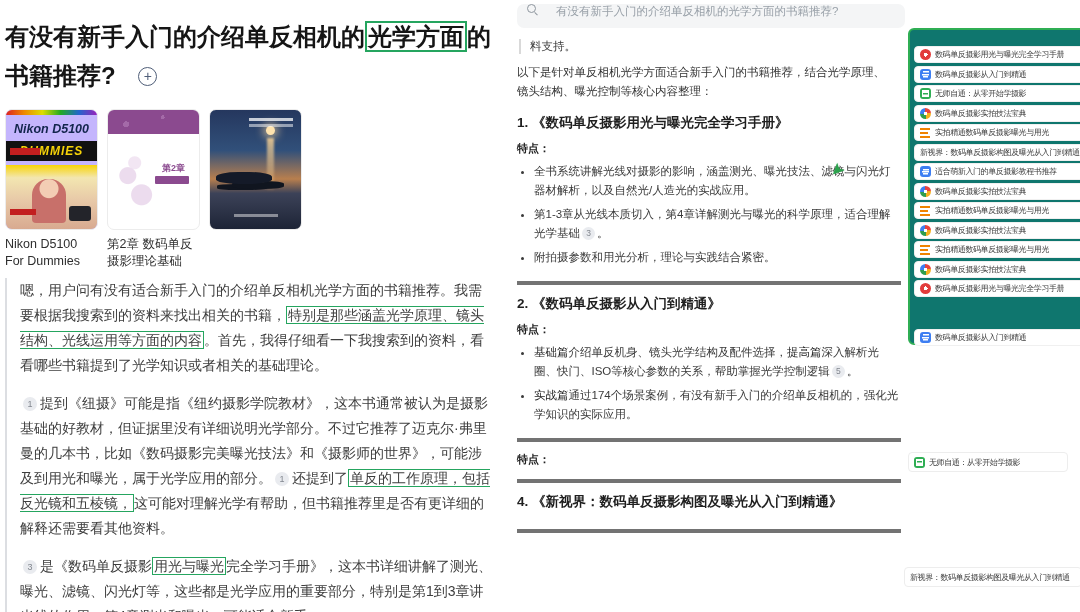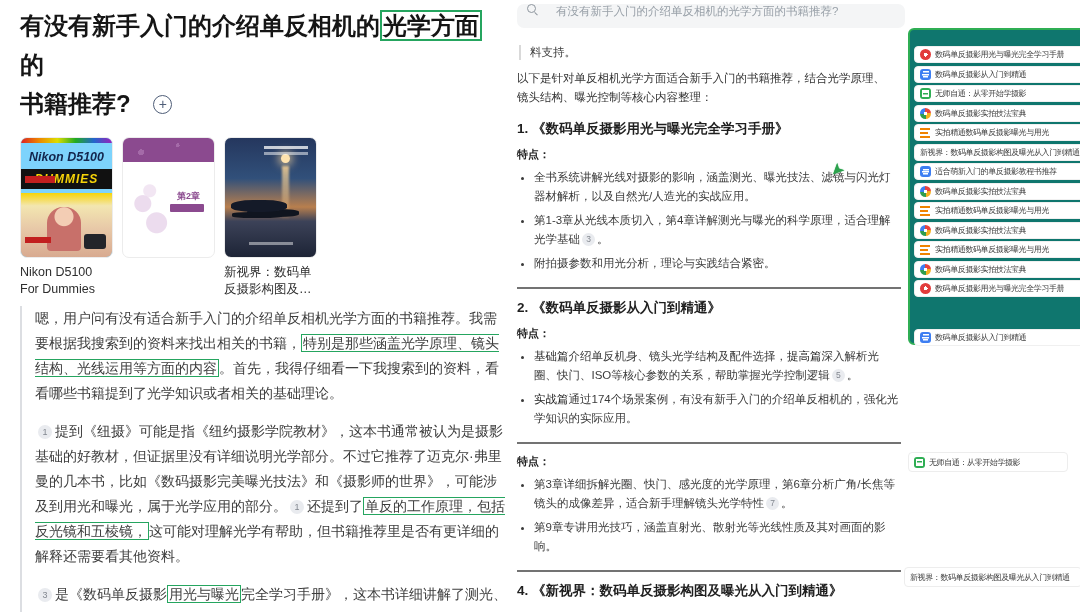--- a/index.html
+++ b/index.html
@@ -1,41 +1,41 @@
 <!DOCTYPE html>
 <html><head>
 <meta charset="utf-8">
 <style>
   * { margin:0; padding:0; box-sizing:border-box; }
   html,body { width:1080px; height:612px; overflow:hidden; background:#fff;
     font-family:"Liberation Sans","DejaVu Sans",sans-serif; color:#333; }
   .page { position:relative; width:1080px; height:612px; background:#fff; }
 
   
-  .left-panel { position:absolute; left:0; top:0; width:505px; height:602px; padding:6px 8px 0 20px; }
+  .left-panel { position:absolute; left:0; top:11px; width:505px; height:602px; padding:6px 8px 0 5px; }
   .q-title { font-size:24px; font-weight:800; line-height:39px; color:#151515; letter-spacing:0; }
   .q-hl { border:2px solid #25a55f; padding:0 1px; }
   .circle-plus { display:inline-flex; width:19px; height:19px; border:1.6px solid #4f5e78; border-radius:50%;
     align-items:center; justify-content:center; font-size:14px; font-weight:400; color:#4f5e78;
     margin-left:16px; vertical-align:3px; cursor:pointer; }
   .tabs-row { display:flex; align-items:center; margin-top:16px; width:500px; font-size:13.5px; color:#3d3d3d; }
   .tab { margin-right:27px; position:relative; cursor:pointer; }
   .tab.active { color:#2e6bef; font-weight:bold; }
   .tab.active::after { content:''; position:absolute; left:1px; right:1px; bottom:-8px; height:2px; background:#2e6bef; border-radius:1px; }
   .tab-ai { color:#12a05e; margin-left:12px; cursor:pointer; }
   .ref-group { margin-left:auto; display:flex; align-items:center; gap:5px; color:#44506b; cursor:pointer; }
   .ref-count { font-size:13px; color:#333; }
 
   .books-row { display:flex; gap:9px; margin-top:14px; }
   .book { width:93px; cursor:pointer; }
   .cover { width:93px; height:121px; border-radius:7px; overflow:hidden; position:relative; border:1px solid #ececec; }
   .book-caption { margin-top:6px; font-size:12.5px; line-height:17px; color:#2e2e2e; }
 
   
-  .cover1 { background:#7dd3fc; }
+  .cover1 { background:#c4b5fd; }
   .c1-rainbow { height:5px; background:linear-gradient(90deg,#d22,#e80,#dd0,#2a2,#26c,#92b); }
   .c1-title { margin-top:7px; text-align:center; font-size:12.5px; font-weight:800; font-style:italic; color:#13254d; }
   .c1-band { margin-top:5px; background:#111; color:#f7d408; text-align:center; font-size:12px; font-weight:800;
     letter-spacing:1px; height:20px; line-height:20px; font-style:italic; }
   .c1-photo { position:absolute; left:0; bottom:0; width:93px; height:64px;
     background:linear-gradient(180deg,#f7d408 0,#f3e6b0 20%,#e8c9a8 55%,#d8aa90 100%); }
   .c1-girl { position:absolute; left:26px; bottom:6px; width:34px; height:44px; border-radius:16px 16px 4px 4px;
     background:radial-gradient(circle at 50% 22%,#f3cdb4 0 9px,#c8706a 10px 100%); }
   .c1-cam { position:absolute; right:8px; bottom:8px; width:22px; height:15px; background:#23242a; border-radius:3px; }
   .c1-red1 { position:absolute; left:4px; top:38px; width:30px; height:7px; background:#c21f1f; }
@@ -74,24 +74,24 @@
 
   
   .middle-panel { position:absolute; left:517px; top:0; width:390px; height:612px; padding-top:4px; }
   .search-bar { display:flex; align-items:flex-start; width:388px; height:24px; background:#f4f5f6;
     border-radius:7px; padding:0 10px; gap:19px; cursor:text; }
   .search-text { font-size:11.5px; color:#98a0a8; }
   .mag { position:relative; width:10px; height:10px; flex-shrink:0; }
   .mag::before { content:''; position:absolute; left:0; top:0; width:7px; height:7px; border:1.4px solid #8e969e; border-radius:50%; }
   .mag::after { content:''; position:absolute; left:7.5px; top:7.5px; width:3.5px; height:1.4px; background:#8e969e;
     transform:rotate(45deg); transform-origin:0 0; }
-  .quote-tail { margin:17px 0 9px 2px; border-left:2.5px solid #d9d9d9; padding-left:9px;
+  .quote-tail { margin:11px 0 9px 2px; border-left:2.5px solid #d9d9d9; padding-left:9px;
     font-size:11.5px; color:#3c3c3c; line-height:15px; }
   .mid-intro { font-size:11.5px; line-height:19px; color:#333; width:378px; margin-bottom:3px; }
-  .mid-section { padding:10px 0 9px; border-bottom:2px solid #737373; width:384px; }
+  .mid-section { padding:10px 0 9px; border-bottom:4px solid #737373; width:384px; }
   .mid-section:last-child { border-bottom:none; }
   .sec-title { font-size:13.5px; font-weight:bold; color:#1f1f1f; margin-bottom:9px; }
   .sec-label { font-size:11px; font-weight:bold; color:#222; margin-bottom:3px; }
   .mid-section ul { margin:6px 0 0 17px; }
   .mid-section li { font-size:11.5px; line-height:19px; color:#3a3a3a; margin-bottom:5px; }
   .seg-b { font-weight:normal; color:#1f1f1f; }
   .seg-badge { display:inline-flex; width:13px; height:13px; border-radius:50%; background:#e9ebef; color:#82878f;
     font-size:8.5px; align-items:center; justify-content:center; margin:0 2px; vertical-align:1px; cursor:pointer; }
   .cursor-arrow { position:absolute; left:314px; top:161px; font-size:16px; color:#2ca24d; font-weight:bold;
     transform:rotate(135deg); text-shadow:0 0 1px #2ca24d; }
@@ -146,30 +146,30 @@
         </div>
         <div class="book-caption">Nikon D5100 For Dummies</div>
       </div>
       <div class="book">
         <div class="cover cover2">
           <div class="c2-top"></div>
           <div class="c2-flower"></div>
           <div class="c2-label">第2章</div>
           <div class="c2-bar"></div>
         </div>
+        <div class="book-caption">第2章 数码单反摄影理论基础</div>
       </div>
       <div class="book">
         <div class="cover cover3">
           <div class="c3-moon"></div>
           <div class="c3-refl"></div>
           <div class="c3-rocks"></div>
           <div class="c3-text"></div>
           <div class="c3-sub"></div>
         </div>
-        <div class="book-caption">新视界：数码单反摄影构图及…</div>
       </div>
     </div>
 
     <div class="thinking">
       <p><span>嗯，用户问有没有适合新手入门的介绍单反相机光学方面的书籍推荐。我需要根据我搜索到的资料来找出相关的书籍，</span><span class="t-hl">特别是那些涵盖光学原理、镜头结构、光线运用等方面的内容</span><span>。首先，我得仔细看一下我搜索到的资料，看看哪些书籍提到了光学知识或者相关的基础理论。</span></p>
       <p><span class="cite-badge">1</span><span>提到《纽摄》可能是指《纽约摄影学院教材》，这本书通常被认为是摄影基础的好教材，但证据里没有详细说明光学部分。不过它推荐了迈克尔·弗里曼的几本书，比如《数码摄影完美曝光技法》和《摄影师的世界》，可能涉及到用光和曝光，属于光学应用的部分。</span><span class="cite-badge">1</span><span>还提到了</span><span class="t-hl">单反的工作原理，包括反光镜和五棱镜，</span><span>这可能对理解光学有帮助，但书籍推荐里是否有更详细的解释还需要看其他资料。</span></p>
       <p><span class="cite-badge">3</span><span>是《数码单反摄影</span><span class="t-hl">用光与曝光</span><span>完全学习手册》，这本书详细讲解了测光、曝光、滤镜、闪光灯等，这些都是光学应用的重要部分，特别是第1到3章讲光线的作用，第4章测光和曝光，可能适合新手。</span></p>
     </div>
   </div>
 
@@ -194,24 +194,20 @@
     <div class="mid-section">
       <div class="sec-title"><span>2.</span> <span>《数码单反摄影从入门到精通》</span></div>
       <div class="sec-label">特点：</div>
       <ul>
           <li><span class="seg-b">基础篇</span><span class="seg-t">介绍单反机身、镜头光学结构及配件选择，</span><span class="seg-b">提高篇</span><span class="seg-t">深入解析光圈、快门、ISO等核心参数的关系，帮助掌握光学控制逻辑</span><span class="seg-badge">5</span><span class="seg-t">。</span></li>
           <li><span class="seg-b">实战篇</span><span class="seg-t">通过174个场景案例，有没有新手入门的介绍单反相机的，强化光学知识的实际应用。</span></li>
         </ul>
     </div>
     <div class="mid-section">
       <div class="sec-label">特点：</div>
-      <ul>
-          <li><span class="seg-t">第3章详细拆解光圈、快门、感光度的光学原理，第6章分析广角/长焦等镜头的成像差异，适合新手理解镜头光学特性</span><span class="seg-badge">7</span><span class="seg-t">。</span></li>
-          <li><span class="seg-t">第9章专讲用光技巧，涵盖直射光、散射光等光线性质及其对画面的影响。</span></li>
-        </ul>
     </div>
     <div class="mid-section">
       <div class="sec-title"><span>4.</span> <span>《新视界：数码单反摄影构图及曝光从入门到精通》</span></div>
 
     </div>
 
     <span class="cursor-arrow">➤</span>
   </div>
 
   <div class="right-panel">

